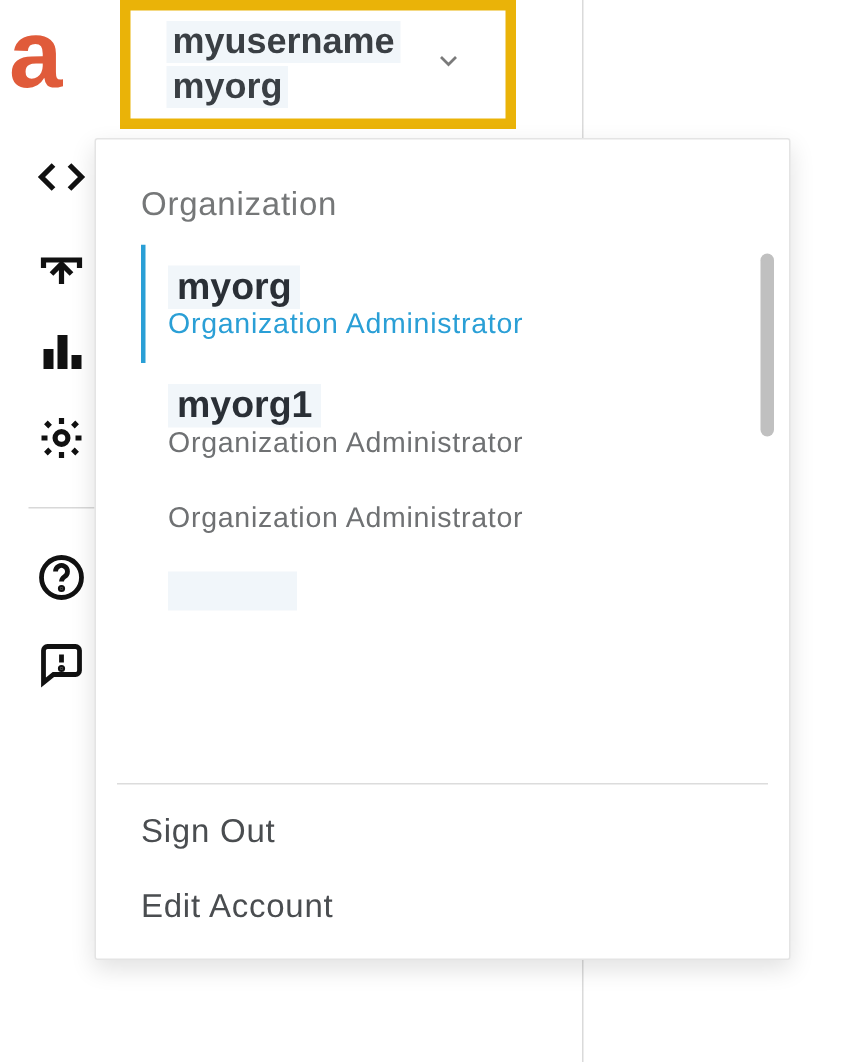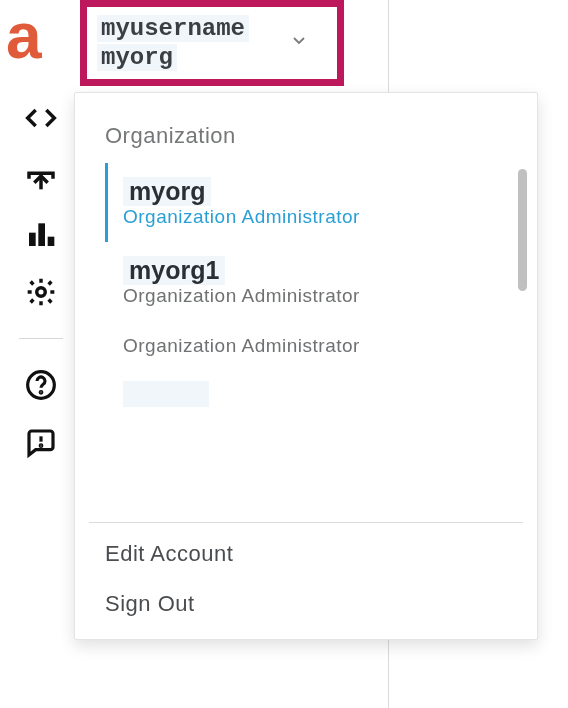--- a/index.html
+++ b/index.html
@@ -47,26 +47,25 @@
       color: #111;
     }
     .sb-icon svg { width: 32px; height: 32px; }
 
     .account-trigger-wrap {
       position: absolute;
       top: 0;
       left: 80px;
       width: 264px;
       height: 86px;
-      border: 7px solid #be185d;
+      border: 7px solid #eab308;
       display: flex;
       align-items: center;
-      padding: 0 10px;
-      cursor: pointer;
-      font-family: Liberation Mono, monospace;
+      padding: 0 24px;
+      cursor: pointer;
     }
     .account-labels {
       display: flex;
       flex-direction: column;
       gap: 2px;
     }
     .account-labels .uname {
       font-size: 24px;
       font-weight: 700;
       color: #3a3f44;
@@ -103,21 +102,21 @@
       left: 388px;
       top: 640px;
       width: 1px;
       height: 70px;
       background: #dadada;
     }
 
     .dropdown {
       position: absolute;
       top: 92px;
-      left: 74px;
+      left: 63px;
       width: 464px;
       height: 548px;
       background: #fff;
       border: 1px solid #e4e4e4;
       border-radius: 2px;
       box-shadow: 0 6px 16px rgba(0,0,0,0.12);
       padding-top: 30px;
       display: flex;
       flex-direction: column;
     }
@@ -277,16 +276,16 @@
     </div>
     <div class="faded-item">
       <div class="faded-name"></div>
     </div>
     <div class="scrollbar"></div>
   </div>
 
   <div class="dropdown-hr"></div>
 
   <div class="dropdown-footer">
+    <div class="footer-link">Sign Out</div>
     <div class="footer-link">Edit Account</div>
-    <div class="footer-link">Sign Out</div>
   </div>
 </div>
 
 </body></html>

